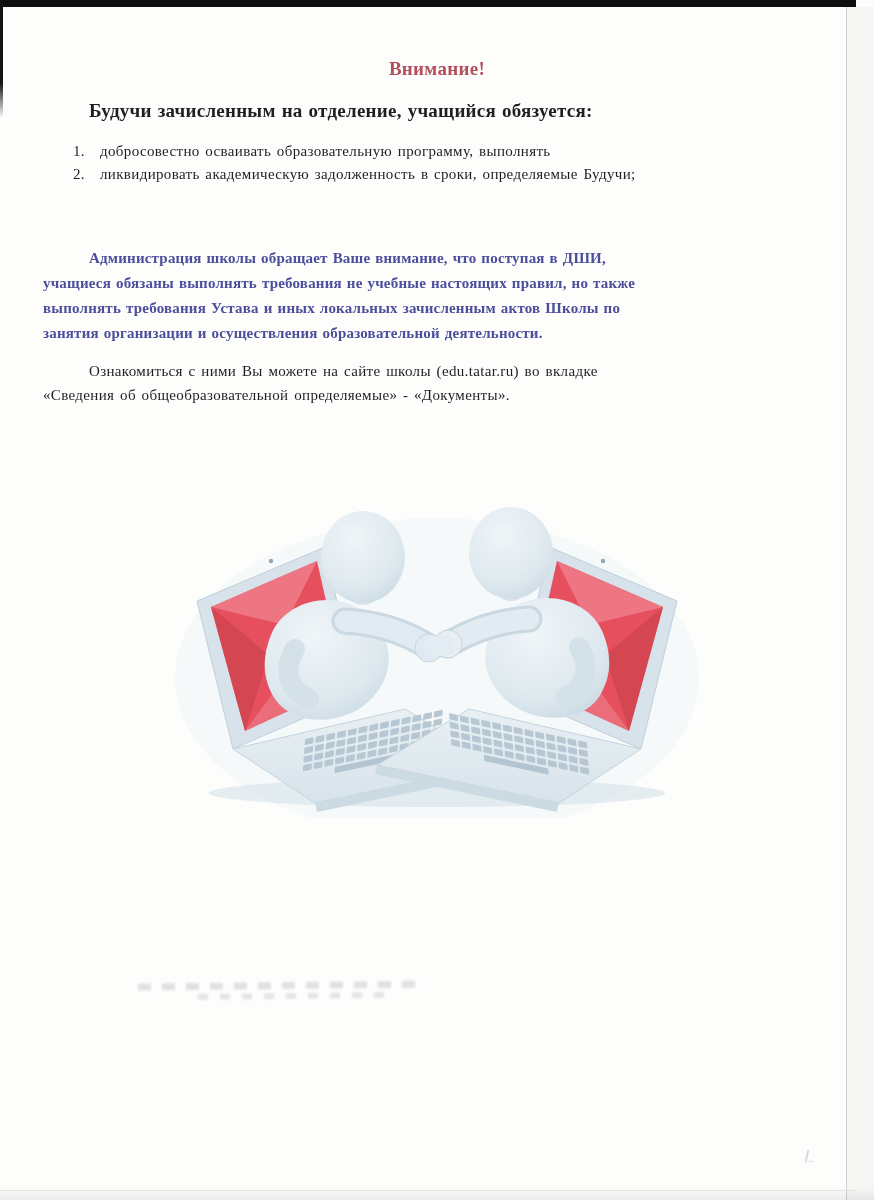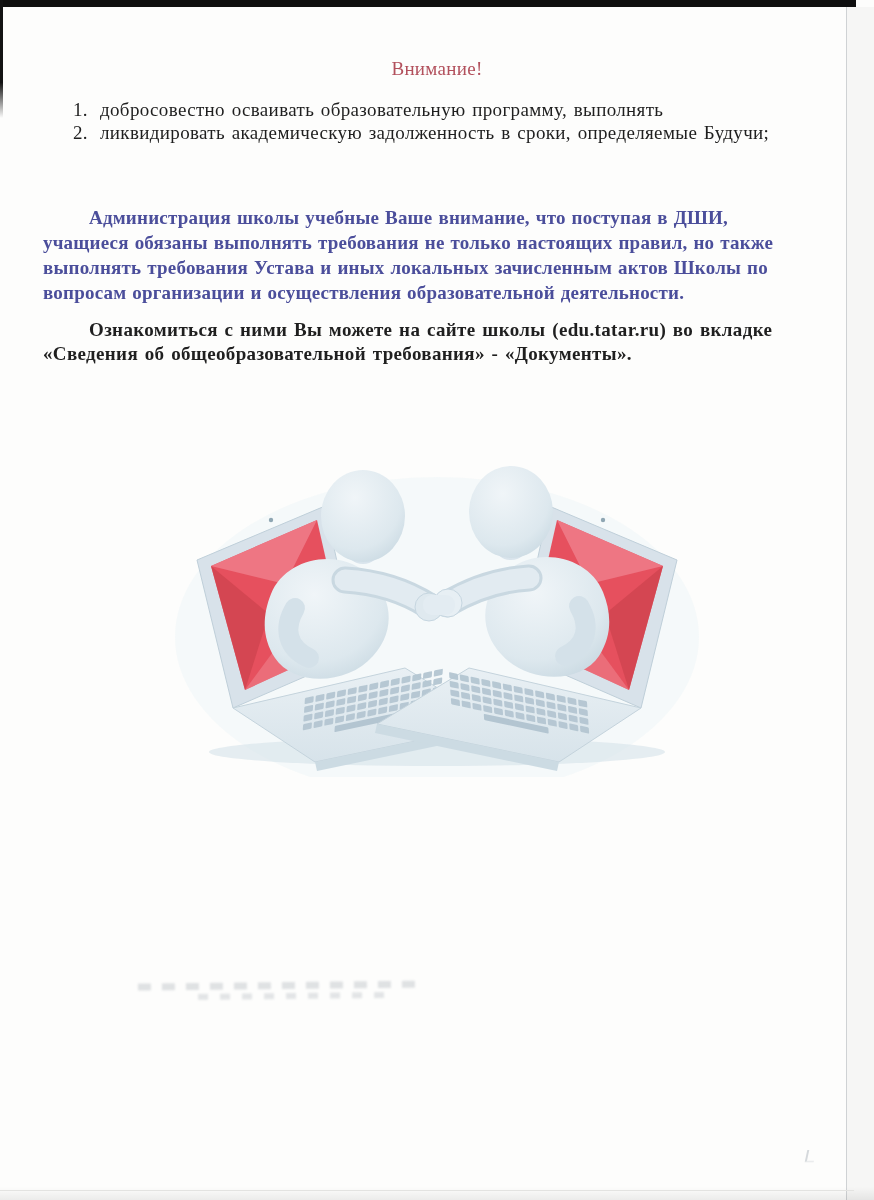--- a/index.html
+++ b/index.html
@@ -22,68 +22,69 @@
     opacity:.26; filter:blur(1.1px); transform:rotate(-.6deg); }
   .bleed-marks .row1 { height:7px; width:280px;
     background:repeating-linear-gradient(90deg, rgba(110,122,134,.8) 0 13px, transparent 13px 24px); }
   .bleed-marks .row2 { height:6px; width:190px; margin-top:4px; margin-left:60px;
     background:repeating-linear-gradient(90deg, rgba(110,122,134,.7) 0 10px, transparent 10px 22px); }
   .pencil-mark { position:absolute; left:806px; top:1150px; width:7px; height:11px; opacity:.3;
     border-left:2px solid #7c8894; border-bottom:1px solid #9aa5af; transform:skewX(-12deg); filter:blur(.4px); }
 
   
   .doc { position:absolute; left:43px; top:0; width:788px; }
-  .title { margin-top:56px; text-align:center; font-weight:normal; font-size:19px; line-height:26px;
+  .title { margin-top:56px; text-align:center; font-weight:bold; font-size:19px; line-height:26px;
     color:var(--title-red,#b2505c); letter-spacing:.3px; }
   .heading { margin-top:17px; padding-left:46px; font-weight:bold; font-size:19px; line-height:24px;
     letter-spacing:.25px; word-spacing:1px; }
-  .line { font-size:19px; line-height:22px; white-space:pre; letter-spacing:.35px; word-spacing:1.6px; }
+  .line { font-size:15px; line-height:22px; white-space:pre; letter-spacing:.35px; word-spacing:1.6px; }
   .list { margin-top:17px; }
   .li-first { padding-left:30px; margin-top:1px; }
   .num { display:inline-block; width:16px; margin-right:11px; }
   .notice { margin-top:61px; color:var(--notice-blue,#4b4e9b); font-weight:bold; }
   .notice .line { line-height:25px; letter-spacing:.2px; word-spacing:1px; }
   .info { margin-top:13px; }
-  .info .line { line-height:24px;font-weight:bold; }
+  .info .line { line-height:24px; }
   .p-first { padding-left:46px; }
 
   
   .illus { width:540px; margin:66px auto 0; display:block; }
   .screen-red { fill:var(--screen-red,#e6505e); }
 </style>
 </head>
 <body>
 
 <div class="scan-top-bar"></div>
 <div class="scan-left-notch"></div>
 <div class="scan-right-strip"></div>
 <div class="scan-right-edge"></div>
 <div class="scan-bottom-shade"></div>
 <div class="scan-bottom-line"></div>
 
 <div class="doc">
 
   <div class="title">Внимание!</div>
 
+  <div class="heading">Будучи зачисленным на отделение, учащийся обязуется:</div>
 
   <div class="list">
       <div class="line li-first"><span class="num">1.</span><span>добросовестно осваивать образовательную программу, выполнять</span></div>
       <div class="line li-first"><span class="num">2.</span><span>ликвидировать академическую задолженность в сроки, определяемые Будучи;</span></div>
     </div>
 
   <div class="notice">
-      <div class="line p-first">Администрация школы учебные Ваше внимание, что поступая в ДШИ,</div>
-      <div class="line">учащиеся обязаны выполнять требования не только настоящих правил, но также</div>
+      <div class="line p-first">Администрация школы обращает Ваше внимание, что поступая в ДШИ,</div>
+      <div class="line">учащиеся обязаны выполнять требования не учебные настоящих правил, но также</div>
       <div class="line">выполнять требования Устава и иных локальных зачисленным актов Школы по</div>
-      <div class="line">вопросам организации и осуществления образовательной деятельности.</div>
+      <div class="line">занятия организации и осуществления образовательной деятельности.</div>
     </div>
 
   <div class="info">
       <div class="line p-first">Ознакомиться с ними Вы можете на сайте школы (edu.tatar.ru) во вкладке</div>
-      <div class="line">«Сведения об общеобразовательной требования» - «Документы».</div>
+      <div class="line">«Сведения об общеобразовательной определяемые» - «Документы».</div>
     </div>
 
   <svg class="illus" viewBox="0 0 540 345" aria-hidden="true">
     <defs>
       <radialGradient id="figGrad" cx="40%" cy="30%" r="80%">
         <stop offset="0%" stop-color="#f0f5f8"></stop>
         <stop offset="70%" stop-color="#dde8ee"></stop>
         <stop offset="100%" stop-color="#c8d8e1"></stop>
       </radialGradient>
       <linearGradient id="baseGrad" x1="0" y1="0" x2="0" y2="1">

